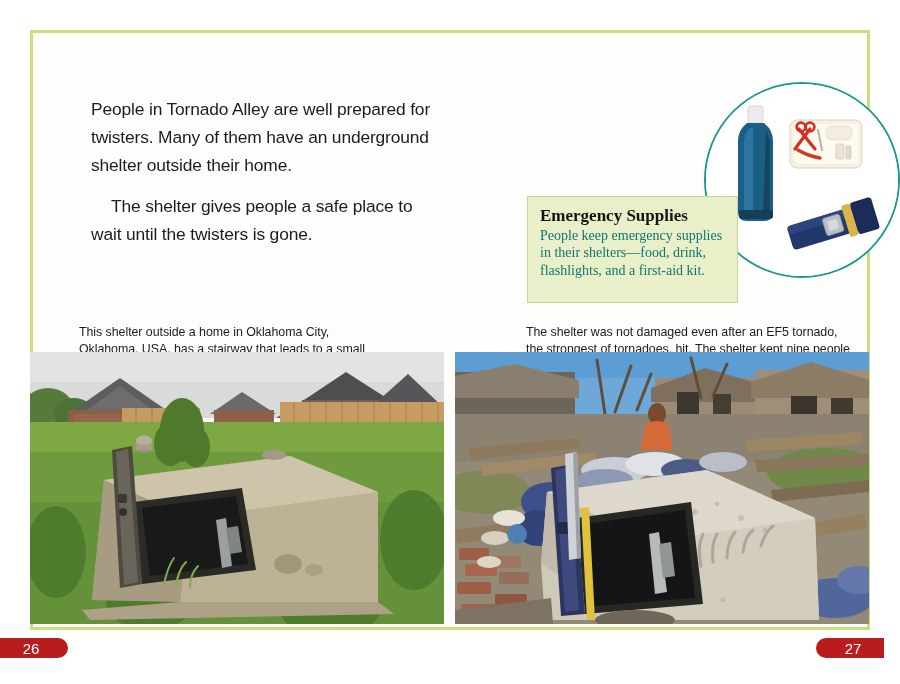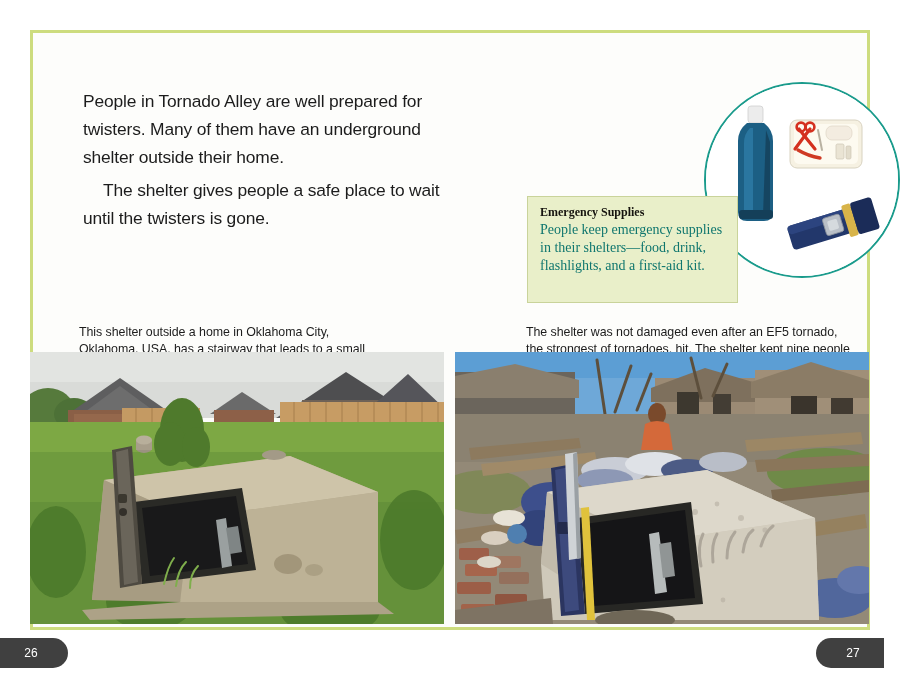--- a/index.html
+++ b/index.html
@@ -32,21 +32,21 @@
     position: absolute;
     left: 46px;
     top: 50px;
     width: 366px;
     font-size: 17.4px;
     line-height: 1.62;
     color: #1c1c1c;
     letter-spacing: -0.15px;
   }
   .body-text p {
-    margin: 4px;
+    margin: 12px;
   }
   .body-text p.indent {
     text-indent: 20px;
   }
 
   
   .supplies-circle {
     position: absolute;
     left: 671px;
     top: 49px;
@@ -69,21 +69,21 @@
     top: 163px;
     width: 211px;
     height: 107px;
     background: #e9efc9;
     border: 1px solid #c9d39a;
     box-sizing: border-box;
     padding: 9px 12px 6px 12px;
     font-family: "Liberation Serif", serif;
   }
   .callout-title {
-    font-size: 12px;
+    font-size: 17px;
     font-weight: bold;
     color: #16140f;
     line-height: 1.15;
     margin-bottom: 1px;
   }
   .callout-body {
     font-size: 14px;
     line-height: 1.28;
     color: #0f766e;
   }
@@ -108,24 +108,24 @@
     overflow: hidden;
   }
   .photo-left  { left: 30px; }
   .photo-right { left: 455px; }
   .photo svg { display: block; }
 
   
   .page-pill {
     position: absolute;
     top: 638px;
-    height: 30px;
-    background: #404040;
+    height: 20px;
+    background: #b91c1c;
     color: #ffffff;
-    font-size: 12px;
+    font-size: 15px;
     display: flex;
     align-items: center;
     box-sizing: border-box;
   }
   .page-pill-left {
     left: 0;
     width: 68px;
     border-radius: 0 16px 16px 0;
     justify-content: center;
     padding-right: 6px;

